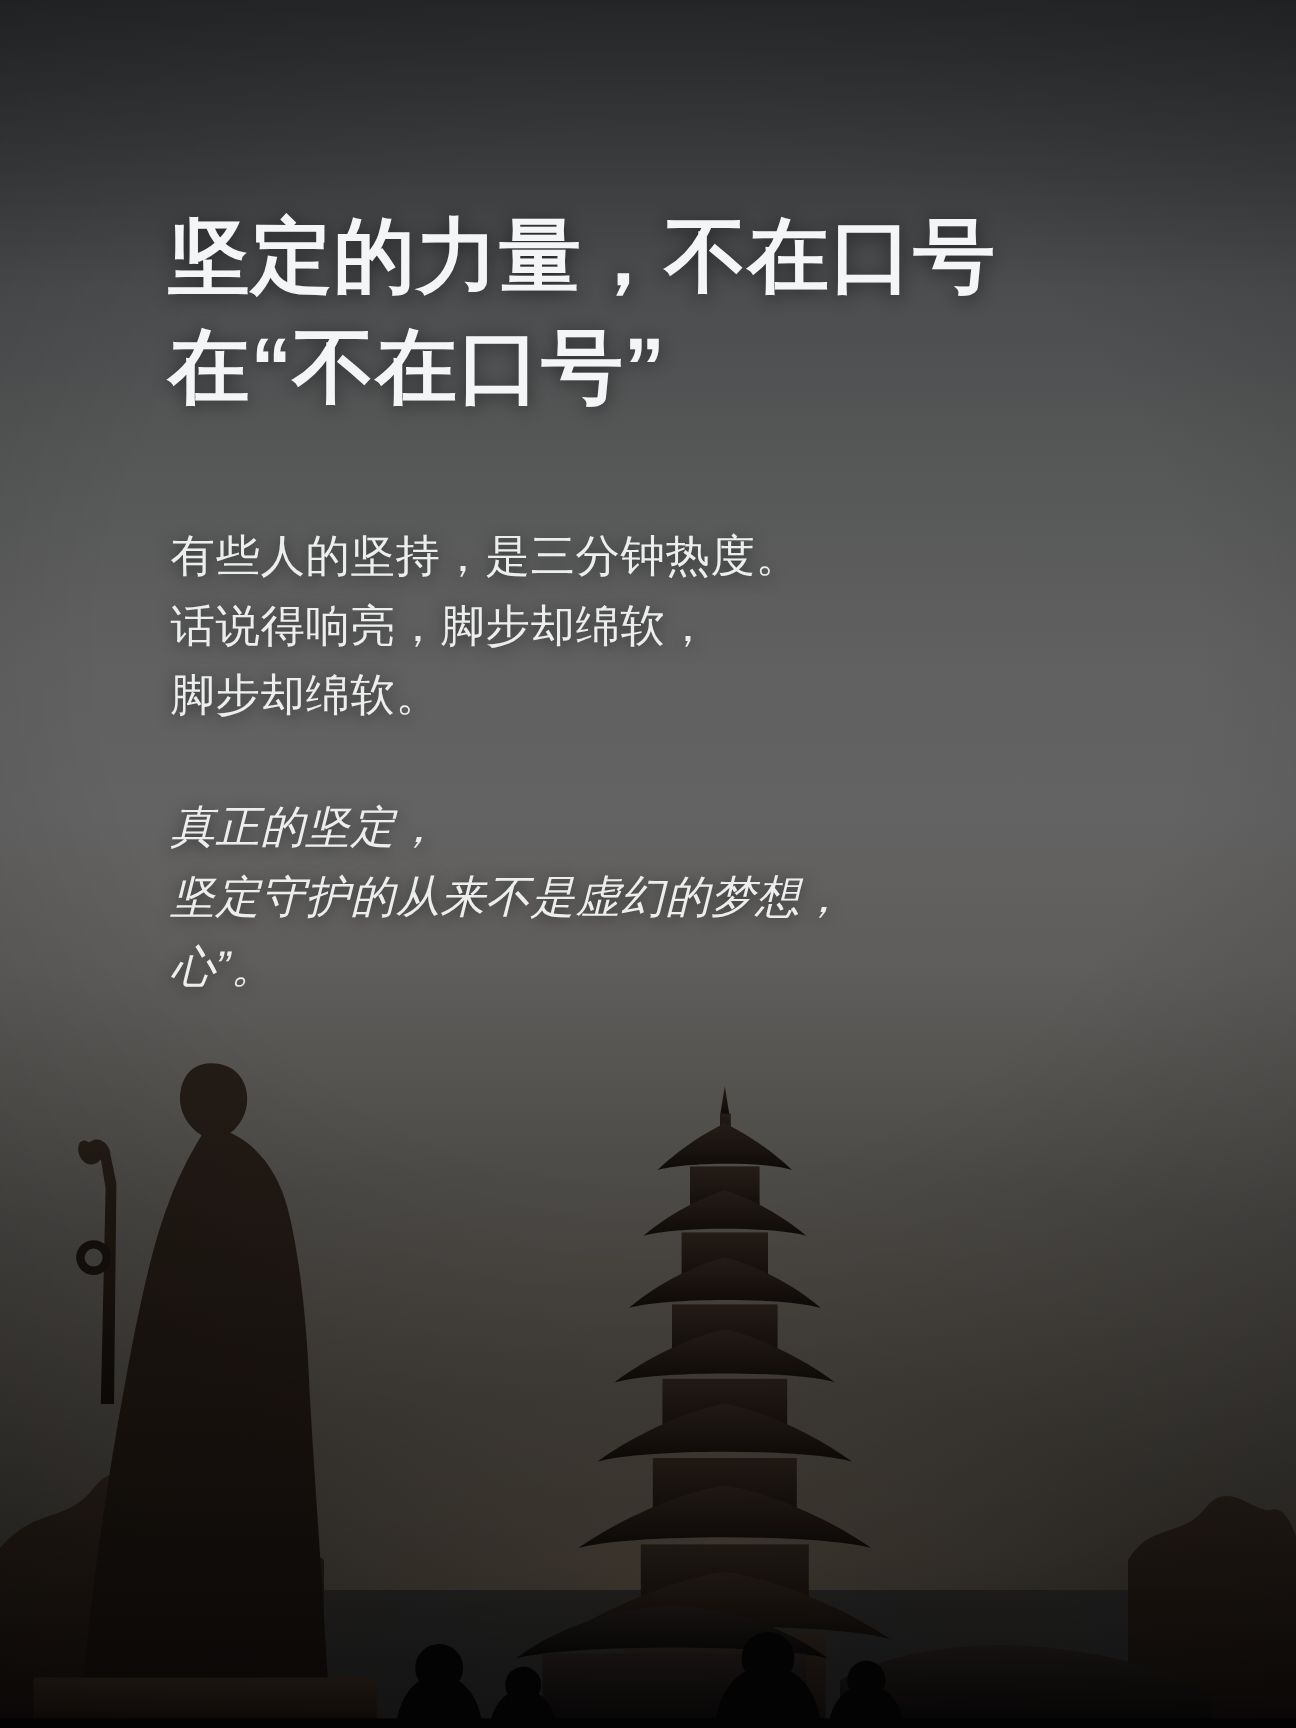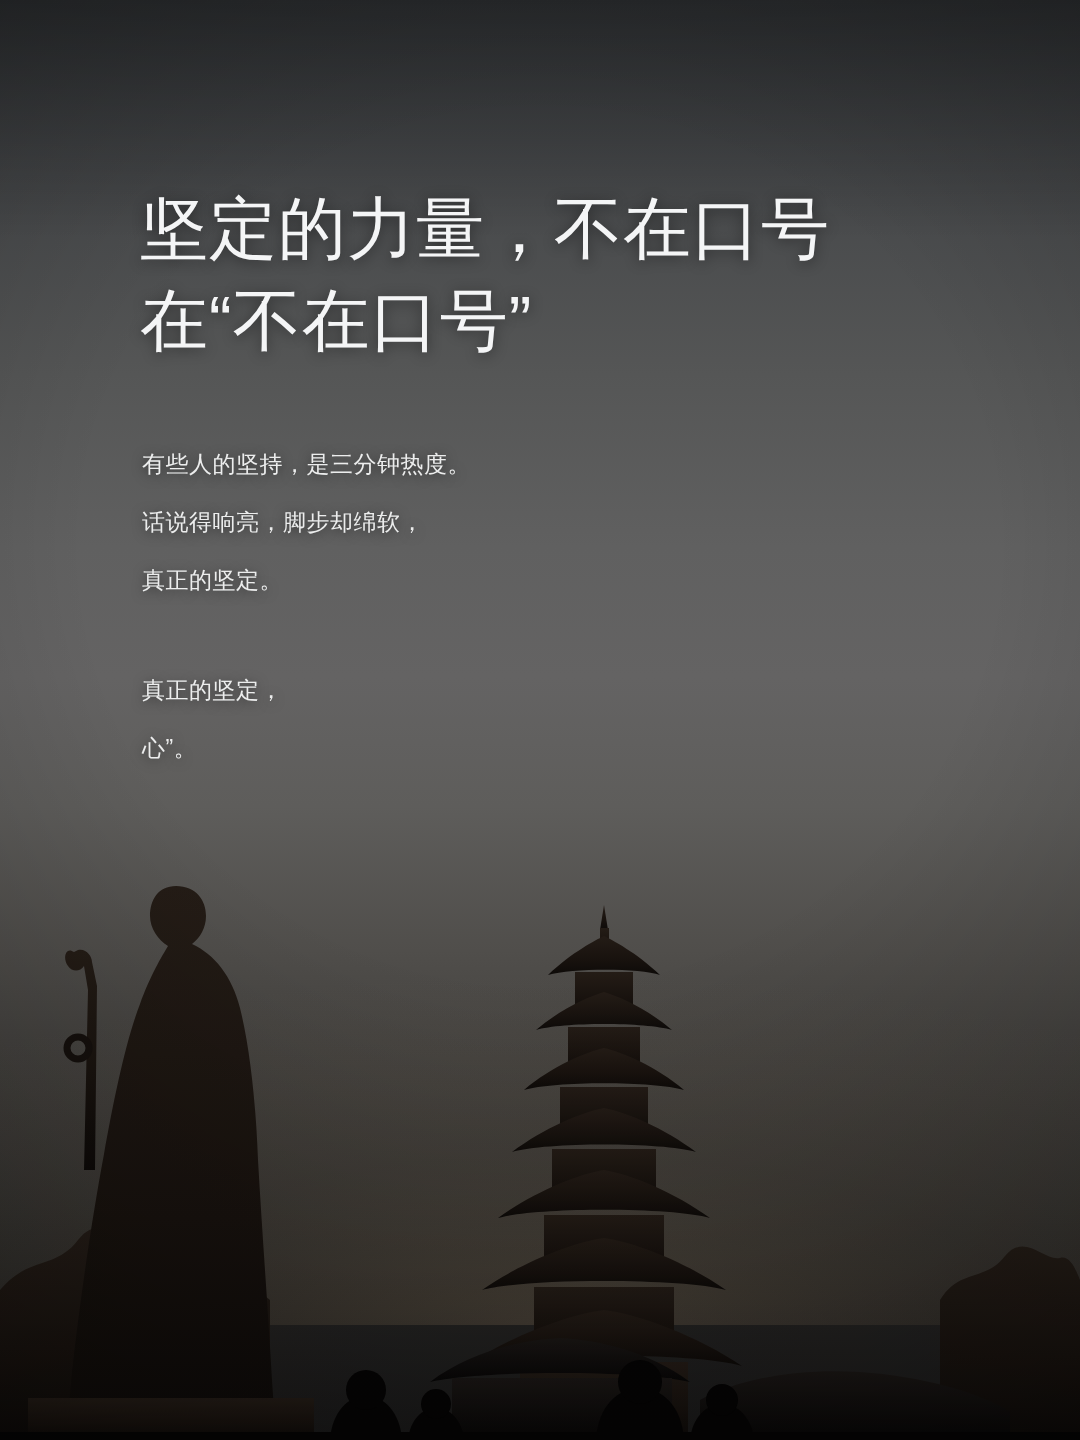--- a/index.html
+++ b/index.html
@@ -75,44 +75,44 @@
   .text-layer {
     position: absolute;
     left: 0; top: 0;
     width: 1080px;
     height: 1440px;
   }
 
   .headline {
     position: absolute;
     left: 140px;
-    top: 182px;
+    top: 168px;
     width: 840px;
     color: #f4f5f6;
-    font-weight: normal;
+    font-weight: bold;
     font-size: 68px;
     line-height: 92px;
     letter-spacing: 1px;
     text-shadow: 0 2px 14px rgba(0,0,0,0.45);
   }
   .headline .line { display: block; white-space: pre; }
 
   .body-text {
     position: absolute;
     left: 142px;
     top: 435px;
     width: 640px;
     color: #eceded;
-    font-size: 23px;
+    font-size: 37px;
     line-height: 58px;
     letter-spacing: 0.5px;
     text-shadow: 0 2px 12px rgba(0,0,0,0.5);
   }
   .para { margin: 0 0 52px 0; }
-  .para:last-child { margin-bottom: 0; }
+  .para:last-child { margin-bottom: 0; font-style: italic; }
   .para .line { display: block; }
 </style>
 </head>
 <body>
 
 <div class="poster">
 
   <div class="sky"></div>
   <div class="haze"></div>
 
@@ -211,22 +211,23 @@
 
     <div class="headline">
       <span class="line">坚定的力量，不在口号</span>
       <span class="line">在“不在口号”</span>
     </div>
 
     <div class="body-text">
       <p class="para">
         <span class="line">有些人的坚持，是三分钟热度。</span>
         <span class="line">话说得响亮，脚步却绵软，</span>
-        <span class="line">真正的坚定。</span>
+        <span class="line">脚步却绵软。</span>
       </p>
       <p class="para">
         <span class="line">真正的坚定，</span>
+        <span class="line">坚定守护的从来不是虚幻的梦想，</span>
         <span class="line">心”。</span>
       </p>
     </div>
 
   </div>
 </div>
 
 </body></html>

